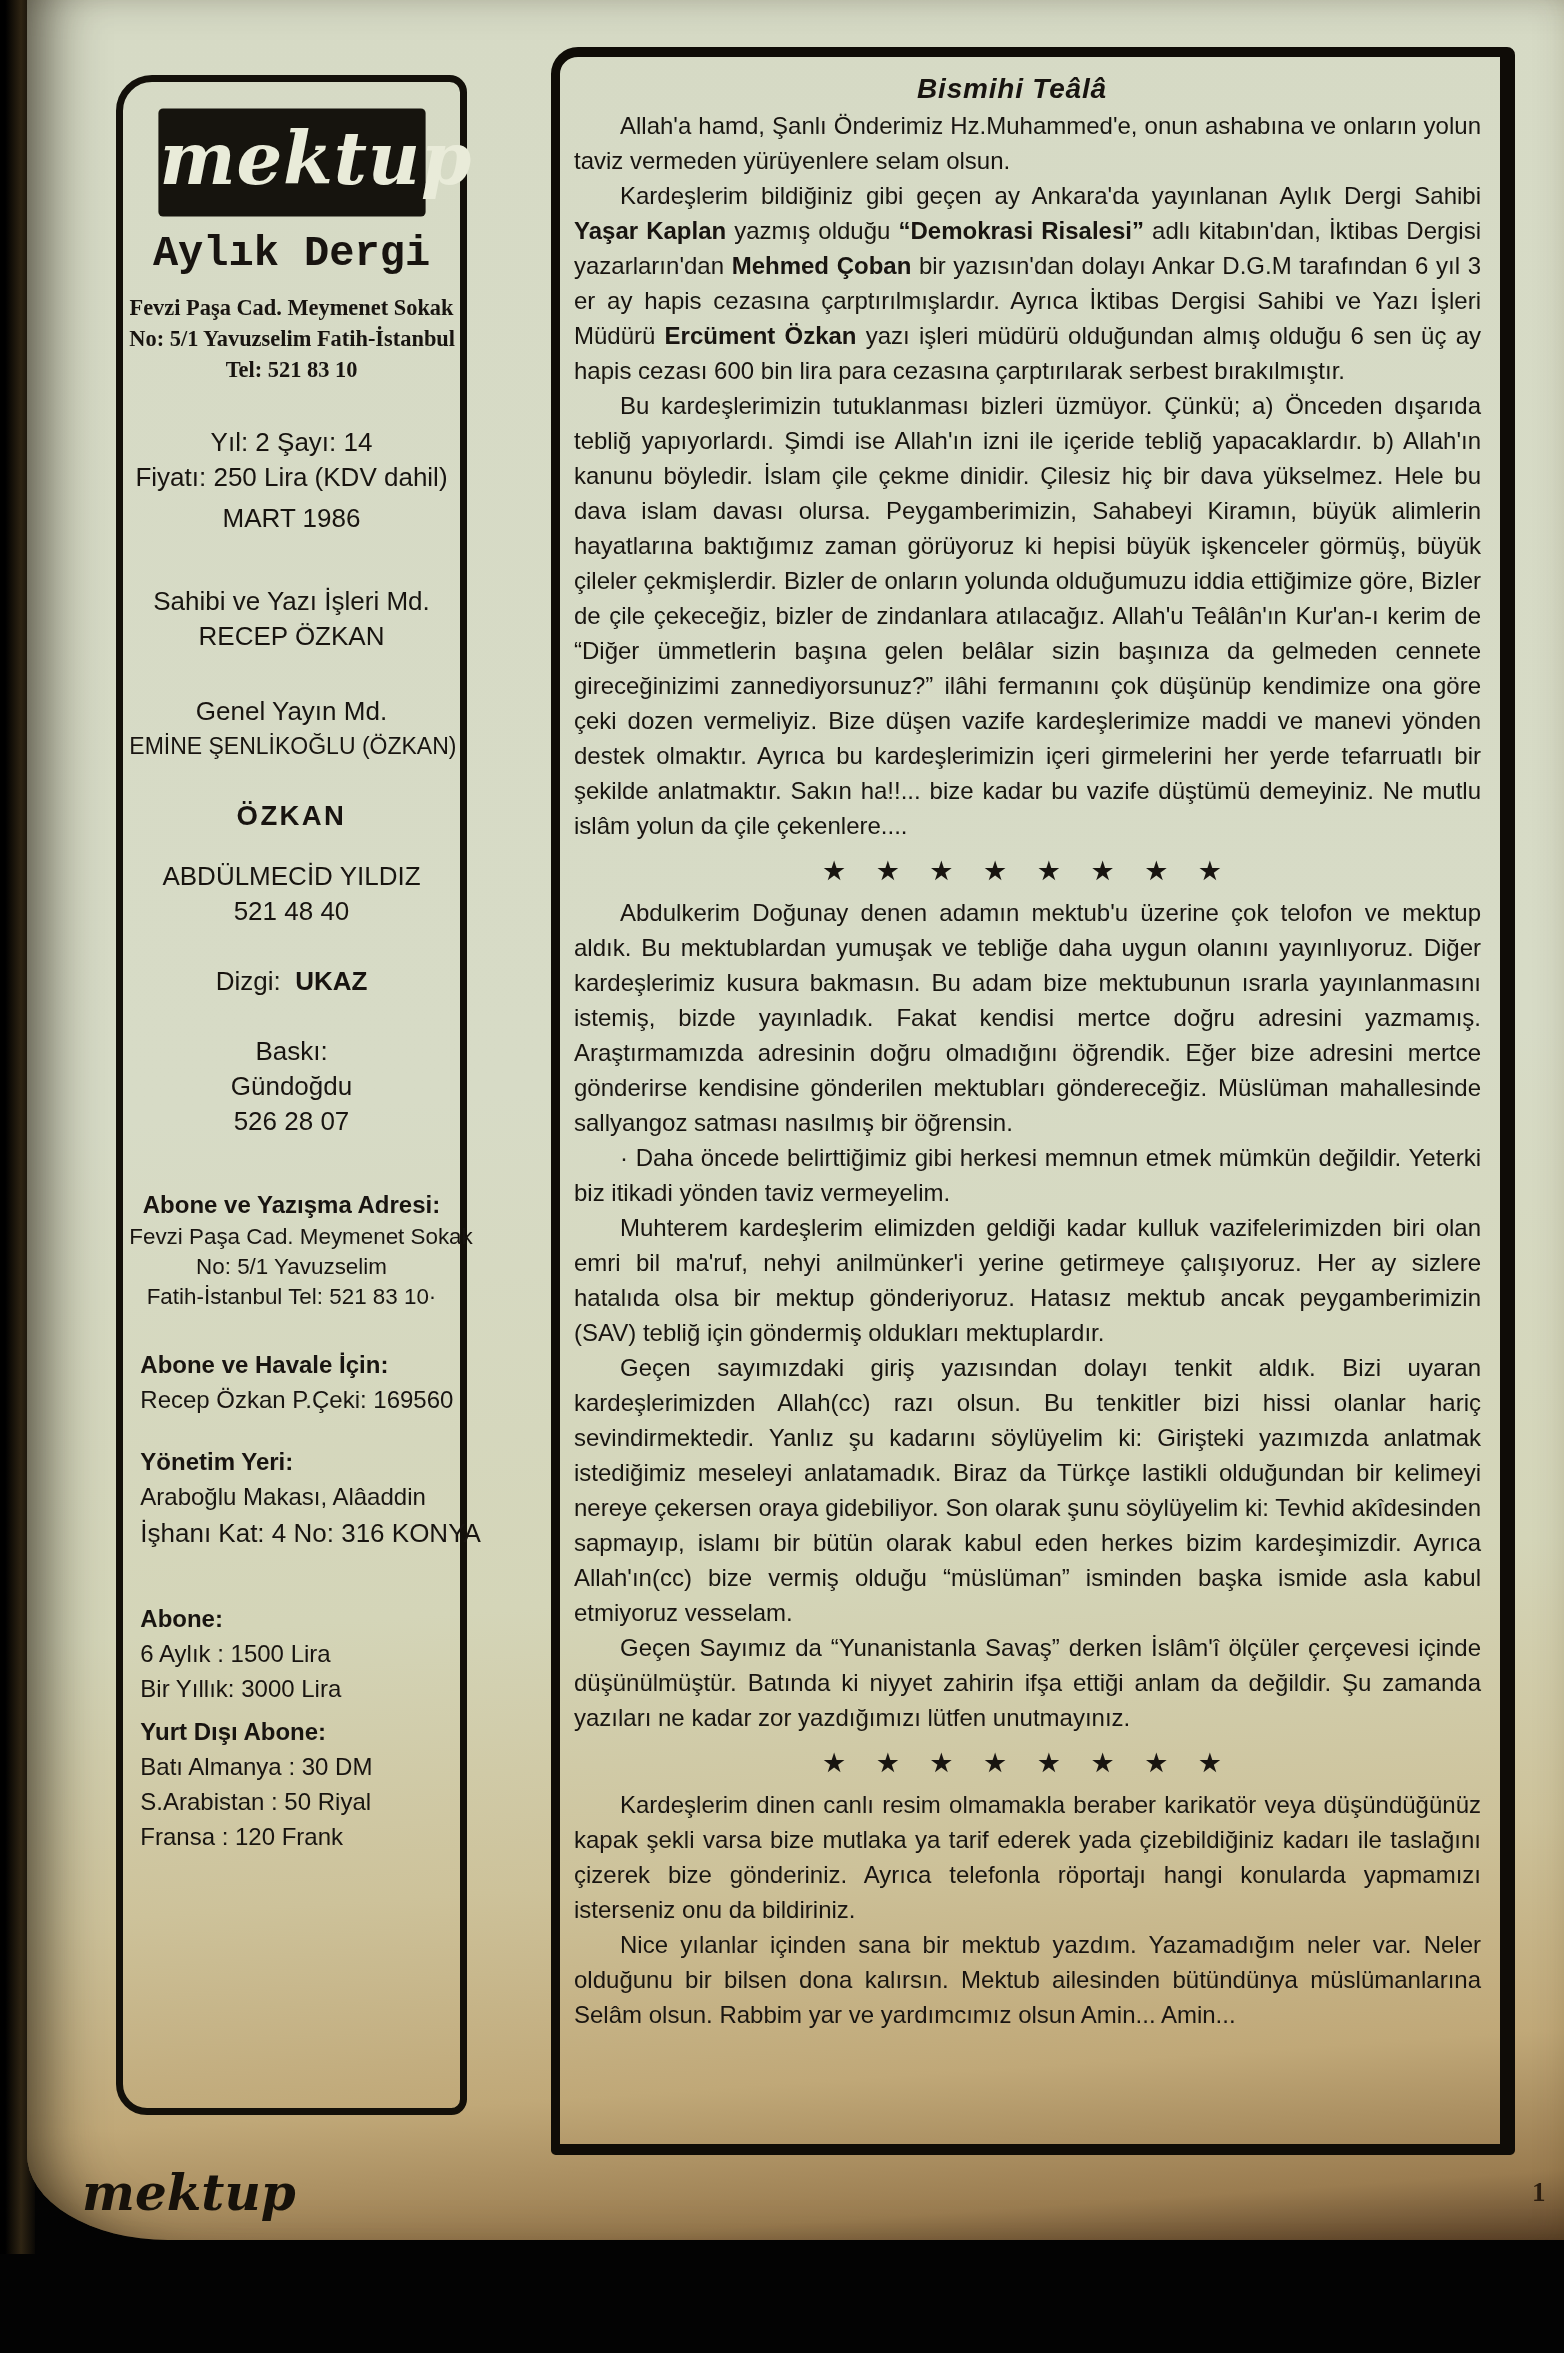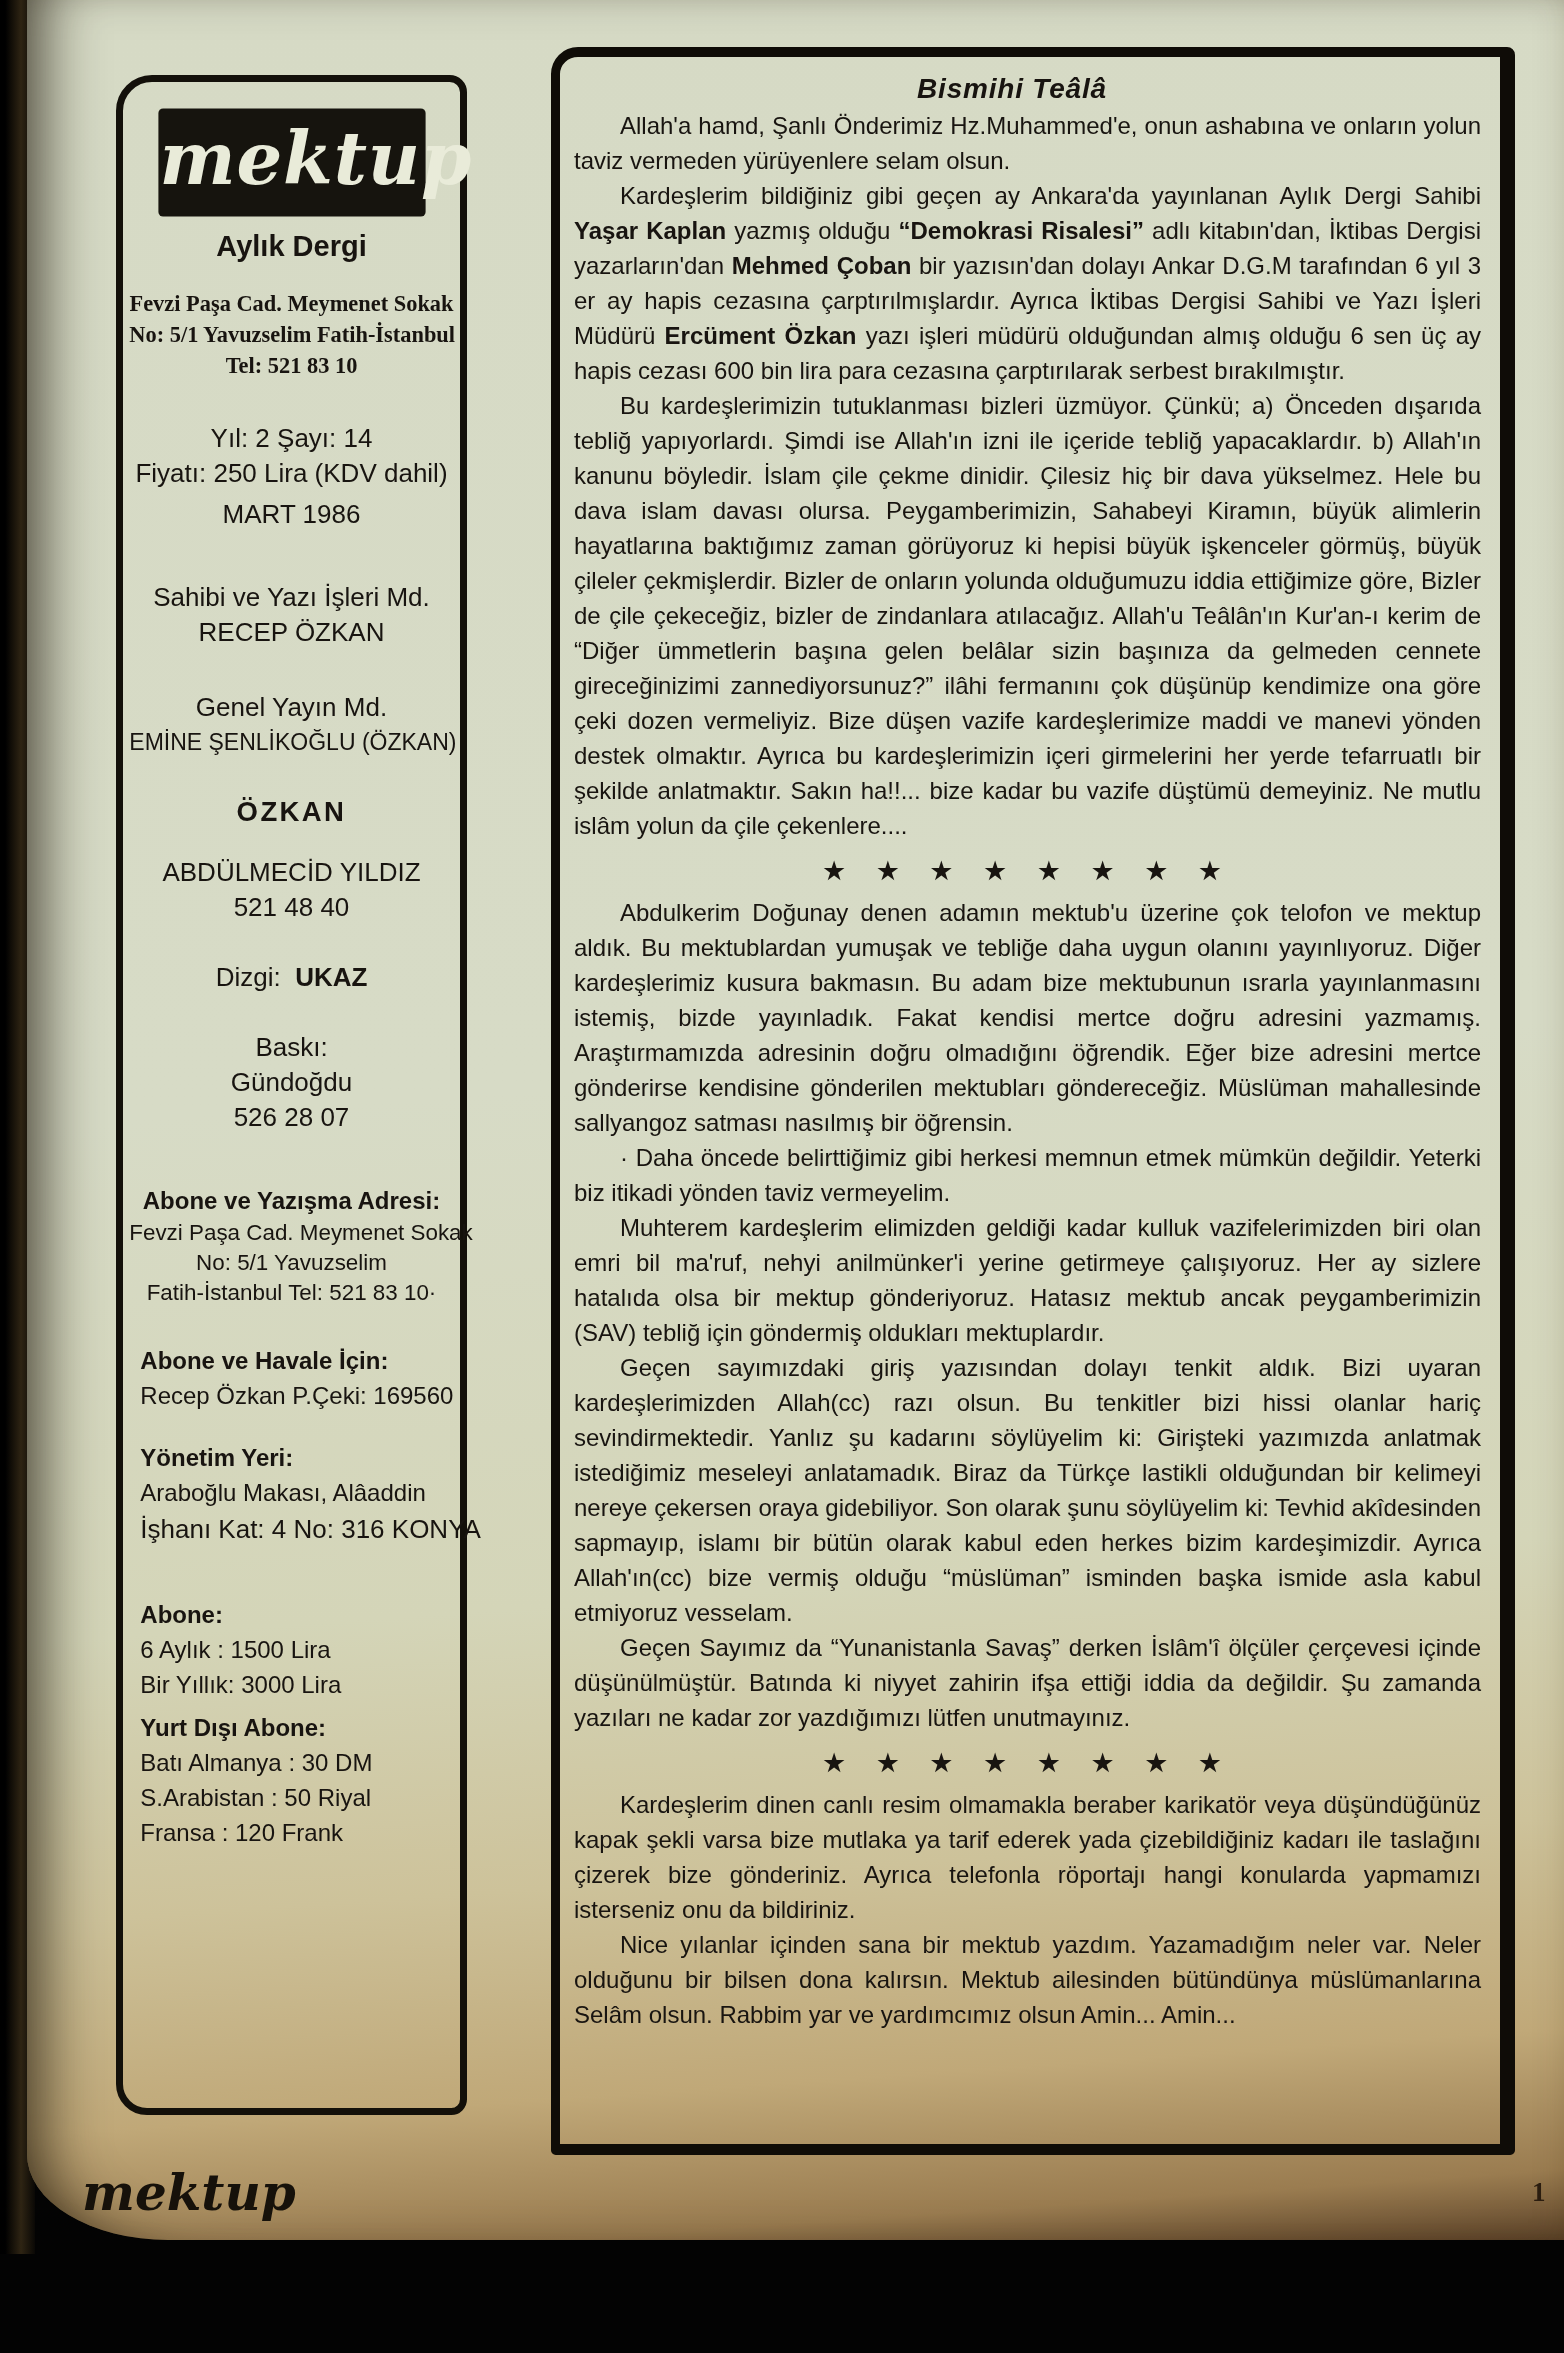--- a/index.html
+++ b/index.html
@@ -12,21 +12,21 @@
          border-bottom-left-radius:141px 86px;
          box-shadow:inset 47px 0 63px -35px rgba(25,18,6,.8), inset -15.7px 0 47px -35px rgba(60,40,12,.45);}
   
   .masthead-box{position:absolute;left:89px;top:75px;width:351px;height:2040px;box-sizing:border-box;
     border:7px solid #13100a;border-radius:36px 17.3px 15.7px 31px;
     padding:22px 6.3px 19px;display:flex;flex-direction:column;text-align:center;}
   .m-logo-box{background:#16140e;width:264px;margin:6.3px auto 15.7px;padding:12.6px 0 20.4px;border-radius:3.1px;
     box-shadow:0 0 0 1.6px #16140e;}
   .m-logo{color:#e9ebd9;font-family:"DejaVu Serif",serif;font-style:italic;font-weight:bold;
     font-size:72px;line-height:1;letter-spacing:0.8px;}
-  .m-type{font-family:Liberation Sans, sans-serif;font-weight:bold;font-size:29px;line-height:1.1;margin-bottom:25px;}
+  .m-type{font-family:Liberation Mono, monospace;font-weight:bold;font-size:42px;line-height:1.1;margin-bottom:15px;}
   .m-addr{font-family:"Liberation Serif",serif;font-weight:bold;font-size:22.4px;line-height:31px;white-space:nowrap;}
   .m-line{font-size:26px;line-height:35px;}
   .m-caps{white-space:nowrap;}
   .mt-xl{margin-top:48px;} .mt-lg{margin-top:40px;} .mt-md{margin-top:35px;} .mt-sm{margin-top:27px;}
   .m-grafik{font-weight:bold;font-size:27.5px;letter-spacing:2.4px;margin-top:36px;}
   .m-editor{font-size:23px;}
   .m-h{font-weight:bold;font-size:24px;line-height:35px;white-space:nowrap;}
   .m-sub{font-size:22.4px;line-height:30px;white-space:nowrap;}
   .left{text-align:left;padding-left:11px;}
   .m-item{font-size:24px;line-height:35px;white-space:nowrap;}
@@ -127,21 +127,21 @@
         <div class="ed-heading">Bismihi Teâlâ</div>
         <div>
             <p class="blk blk-p">Allah'a hamd, Şanlı Önderimiz Hz.Muhammed'e, onun ashabına ve onların yolun taviz vermeden yürüyenlere selam olsun.</p>
             <p class="blk blk-p">Kardeşlerim bildiğiniz gibi geçen ay Ankara'da yayınlanan Aylık Dergi Sahibi <b>Yaşar Kaplan</b> yazmış olduğu <b>“Demokrasi Risalesi”</b> adlı kitabın'dan, İktibas Dergisi yazarların'dan <b>Mehmed Çoban</b> bir yazısın'dan dolayı Ankar D.G.M tarafından 6 yıl 3 er ay hapis cezasına çarptırılmışlardır. Ayrıca İktibas Dergisi Sahibi ve Yazı İşleri Müdürü <b>Ercüment Özkan</b> yazı işleri müdürü olduğundan almış olduğu 6 sen üç ay hapis cezası 600 bin lira para cezasına çarptırılarak serbest bırakılmıştır.</p>
             <p class="blk blk-p">Bu kardeşlerimizin tutuklanması bizleri üzmüyor. Çünkü; a) Önceden dışarıda tebliğ yapıyorlardı. Şimdi ise Allah'ın izni ile içeride tebliğ yapacaklardır. b) Allah'ın kanunu böyledir. İslam çile çekme dinidir. Çilesiz hiç bir dava yükselmez. Hele bu dava islam davası olursa. Peygamberimizin, Sahabeyi Kiramın, büyük alimlerin hayatlarına baktığımız zaman görüyoruz ki hepisi büyük işkenceler görmüş, büyük çileler çekmişlerdir. Bizler de onların yolunda olduğumuzu iddia ettiğimize göre, Bizler de çile çekeceğiz, bizler de zindanlara atılacağız. Allah'u Teâlân'ın Kur'an-ı kerim de “Diğer ümmetlerin başına gelen belâlar sizin başınıza da gelmeden cennete gireceğinizimi zannediyorsunuz?” ilâhi fermanını çok düşünüp kendimize ona göre çeki dozen vermeliyiz. Bize düşen vazife kardeşlerimize maddi ve manevi yönden destek olmaktır. Ayrıca bu kardeşlerimizin içeri girmelerini her yerde tefarruatlı bir şekilde anlatmaktır. Sakın ha!!... bize kadar bu vazife düştümü demeyiniz. Ne mutlu islâm yolun da çile çekenlere....</p>
             <p class="blk blk-stars">★ ★ ★ ★ ★ ★ ★ ★</p>
             <p class="blk blk-p">Abdulkerim Doğunay denen adamın mektub'u üzerine çok telofon ve mektup aldık. Bu mektublardan yumuşak ve tebliğe daha uygun olanını yayınlıyoruz. Diğer kardeşlerimiz kusura bakmasın. Bu adam bize mektubunun ısrarla yayınlanmasını istemiş, bizde yayınladık. Fakat kendisi mertce doğru adresini yazmamış. Araştırmamızda adresinin doğru olmadığını öğrendik. Eğer bize adresini mertce gönderirse kendisine gönderilen mektubları göndereceğiz. Müslüman mahallesinde sallyangoz satması nasılmış bir öğrensin.</p>
             <p class="blk blk-p">· Daha öncede belirttiğimiz gibi herkesi memnun etmek mümkün değildir. Yeterki biz itikadi yönden taviz vermeyelim.</p>
             <p class="blk blk-p">Muhterem kardeşlerim elimizden geldiği kadar kulluk vazifelerimizden biri olan emri bil ma'ruf, nehyi anilmünker'i yerine getirmeye çalışıyoruz. Her ay sizlere hatalıda olsa bir mektup gönderiyoruz. Hatasız mektub ancak peygamberimizin (SAV) tebliğ için göndermiş oldukları mektuplardır.</p>
             <p class="blk blk-p">Geçen sayımızdaki giriş yazısından dolayı tenkit aldık. Bizi uyaran kardeşlerimizden Allah(cc) razı olsun. Bu tenkitler bizi hissi olanlar hariç sevindirmektedir. Yanlız şu kadarını söylüyelim ki: Girişteki yazımızda anlatmak istediğimiz meseleyi anlatamadık. Biraz da Türkçe lastikli olduğundan bir kelimeyi nereye çekersen oraya gidebiliyor. Son olarak şunu söylüyelim ki: Tevhid akîdesinden sapmayıp, islamı bir bütün olarak kabul eden herkes bizim kardeşimizdir. Ayrıca Allah'ın(cc) bize vermiş olduğu “müslüman” isminden başka ismide asla kabul etmiyoruz vesselam.</p>
-            <p class="blk blk-p">Geçen Sayımız da “Yunanistanla Savaş” derken İslâm'î ölçüler çerçevesi içinde düşünülmüştür. Batında ki niyyet zahirin ifşa ettiği iddia da değildir. Şu zamanda yazıları ne kadar zor yazdığımızı lütfen unutmayınız.</p>
+            <p class="blk blk-p">Geçen Sayımız da “Yunanistanla Savaş” derken İslâm'î ölçüler çerçevesi içinde düşünülmüştür. Batında ki niyyet zahirin ifşa ettiği anlam da değildir. Şu zamanda yazıları ne kadar zor yazdığımızı lütfen unutmayınız.</p>
             <p class="blk blk-stars">★ ★ ★ ★ ★ ★ ★ ★</p>
             <p class="blk blk-p">Kardeşlerim dinen canlı resim olmamakla beraber karikatör veya düşündüğünüz kapak şekli varsa bize mutlaka ya tarif ederek yada çizebildiğiniz kadarı ile taslağını çizerek bize gönderiniz. Ayrıca telefonla röportajı hangi konularda yapmamızı isterseniz onu da bildiriniz.</p>
             <p class="blk blk-p">Nice yılanlar içinden sana bir mektub yazdım. Yazamadığım neler var. Neler olduğunu bir bilsen dona kalırsın. Mektub ailesinden bütündünya müslümanlarına Selâm olsun. Rabbim yar ve yardımcımız olsun Amin... Amin...</p>
           </div>
       </div>
     </section>
 
     <div class="footer-row">
       <span class="footer-logo">mektup</span>
       <span class="page-number">1</span>

